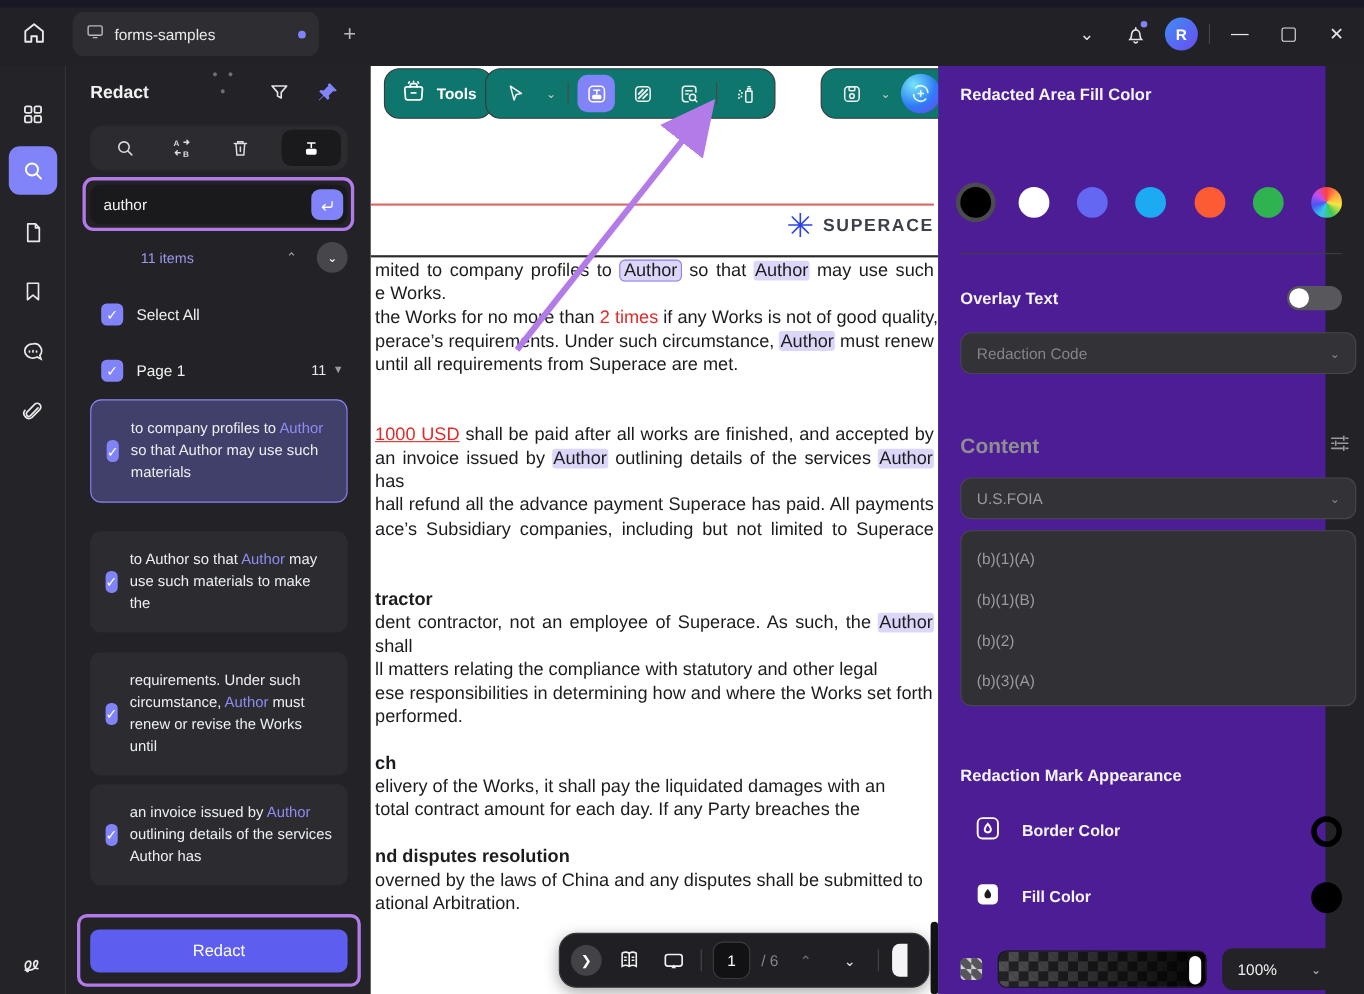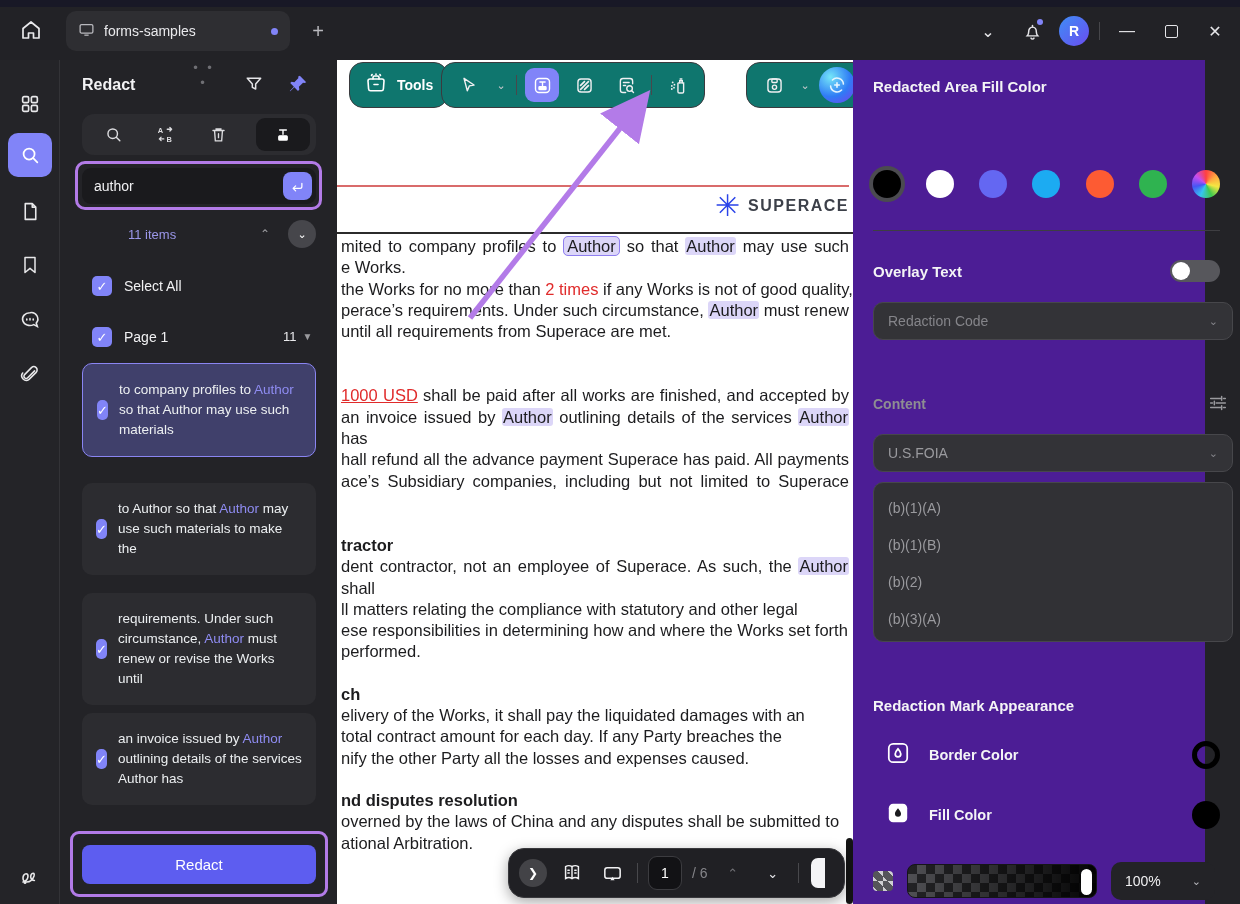--- a/index.html
+++ b/index.html
@@ -107,21 +107,21 @@
   .swatch { width:28px; height:28px; border-radius:50%; }
   .swatch.selected { box-shadow:0 0 0 4px #4b4b50; }
   #rp-div1 { left:20px; top:170px; width:347px; height:1px; background:#3e3e42; }
   #overlay-row { left:20px; top:200px; width:347px; display:flex; align-items:center; justify-content:space-between; }
   #overlay-label { color:#f4f4f6; font-size:15px; font-weight:bold; }
   #toggle { width:50px; height:22px; background:#57575c; border-radius:11px; position:relative; }
   #toggle .knob { position:absolute; left:2px; top:2px; width:18px; height:18px; border-radius:50%; background:#fff; }
   .rp-select { position:absolute; left:20px; width:360px; height:38px; background:#333337; border:1px solid #47474b; border-radius:10px; display:flex; align-items:center; justify-content:space-between; padding:0 14px; font-size:14px; }
   .rp-select .chev { color:#85858a; font-size:11px; }
   #code-select { top:242px; color:#85858a; }
-  #content-label { left:20px; top:336px; color:#8e8e92; font-size:14px; font-weight:bold; }
+  #content-label { left:20px; top:336px; color:#8e8e92; font-size:19px; font-weight:bold; }
   #content-filter-ic { left:352px; top:330px; width:26px; height:26px; color:#9a9a9e; display:flex; align-items:center; justify-content:center; }
   #foia-select { top:374px; color:#9a9a9e; }
   #codes-list { left:20px; top:422px; width:360px; height:160px; background:#313135; border:1px solid #47474b; border-radius:10px; padding:6px 0; }
   .code-item { height:37px; display:flex; align-items:center; padding:0 14px; color:#9a9a9e; font-size:14px; }
   #rp-appearance { left:20px; top:637px; color:#f4f4f6; font-size:15px; font-weight:bold; }
   .mark-row { position:absolute; left:32px; width:335px; display:flex; align-items:center; gap:18px; }
   .mark-label { color:#f4f4f6; font-size:14.5px; font-weight:bold; flex:1; }
   #border-swatch { width:28px; height:28px; border-radius:50%; border:5px solid #000; }
   #fill-swatch { width:28px; height:28px; border-radius:50%; background:#000; }
   #opacity-row { left:20px; top:802px; width:360px; display:flex; align-items:center; gap:14px; }
@@ -355,21 +355,20 @@
           <div class="line"><span class="seg b">tractor</span></div>
           <div class="line j"><span class="seg">dent contractor, not an employee of Superace. As such, the </span><span class="seg hl">Author</span><span class="seg"> shall</span></div>
           <div class="line"><span class="seg">ll matters relating the compliance with statutory and other legal</span></div>
           <div class="line"><span class="seg">ese responsibilities in determining how and where the Works set forth</span></div>
           <div class="line"><span class="seg"> performed.</span></div>
         </div>
         <div class="para" style="margin-bottom: 21px;">
           <div class="line"><span class="seg b">ch</span></div>
           <div class="line"><span class="seg">elivery of the Works, it shall pay the liquidated damages with an</span></div>
           <div class="line"><span class="seg">total contract amount for each day. If any Party breaches the</span></div>
-          <div class="line"><span class="seg">nify the other Party all the losses and expenses caused.</span></div>
         </div>
         <div class="para" style="margin-bottom: 42px;">
           <div class="line"><span class="seg b">nd disputes resolution</span></div>
           <div class="line"><span class="seg">overned by the laws of China and any disputes shall be submitted to</span></div>
           <div class="line"><span class="seg">ational Arbitration.</span></div>
         </div>
       </div>
     <div id="doc-scroll-thumb" class="abs"></div>
   </div>
 

